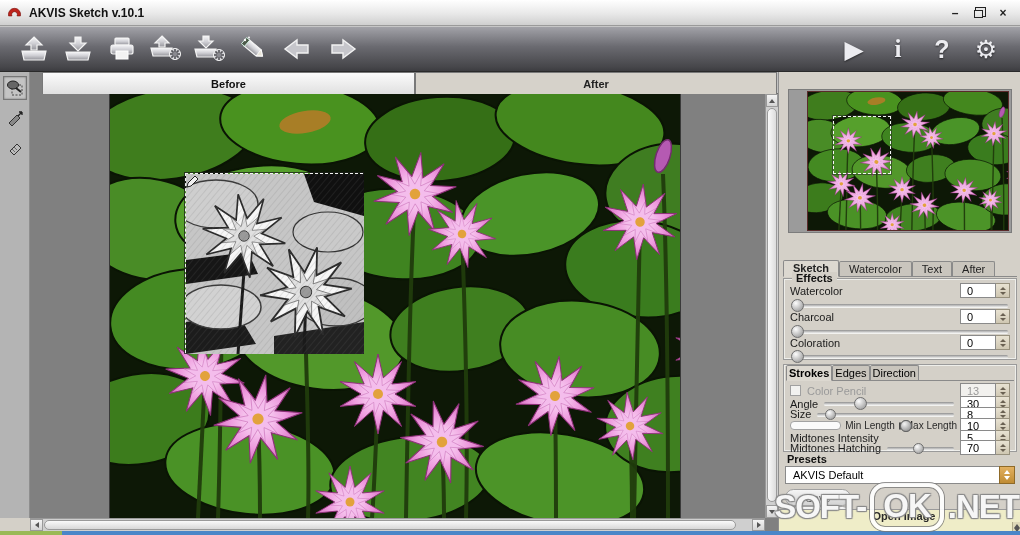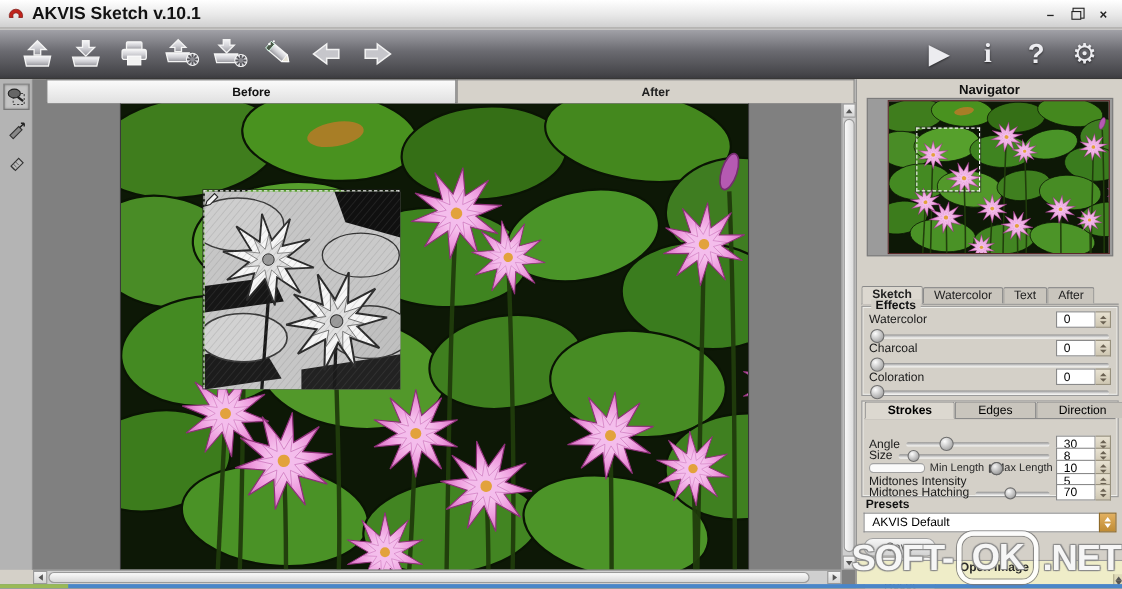--- a/index.html
+++ b/index.html
@@ -4,21 +4,21 @@
 <style>
   * { margin:0; padding:0; box-sizing:border-box; }
   html,body { width:1020px; height:535px; overflow:hidden; }
   body { font-family:"Liberation Sans","DejaVu Sans",sans-serif; font-size:11px; background:#d4d0c8; position:relative; }
   #app { position:absolute; inset:0; width:1020px; height:535px; background:#d4d0c8; outline:1px solid #777; overflow:hidden; }
 
   
   .titlebar { position:absolute; left:0; top:0; width:1020px; height:26px;
     background:linear-gradient(#ffffff,#e8e8e8 55%,#cfcfcf); border-bottom:1px solid #9a9a9a;
     display:flex; align-items:center; padding:0 6px; }
-  .title-text { font-weight:bold; font-size:16px; color:#111; margin-left:6px; }
+  .title-text { font-weight:bold; font-size:12px; color:#111; margin-left:6px; }
   .wm-controls { margin-left:auto; display:flex; align-items:center; gap:10px; padding-right:4px; color:#333; }
   .wmbtn { width:14px; height:14px; display:flex; align-items:center; justify-content:center;
     font-size:12px; font-weight:bold; cursor:default; color:#222; }
   .restore-glyph { width:9px; height:8px; border:1px solid #222; box-shadow:2px -2px 0 -0px #e8e8e8, 2px -2px 0 1px #222; margin-top:2px; margin-right:2px;}
 
   
   .toolbar { position:absolute; left:0; top:26px; width:1020px; height:46px;
     background:linear-gradient(#a2a2a8,#6a6a70 45%,#47474b 90%,#3c3c40);
     border-top:1px solid #c6c6c6; border-bottom:1px solid #2a2a2a; display:flex; align-items:center; padding:0 12px; }
   .tb-ico { width:44px; height:38px; display:flex; align-items:center; justify-content:center; cursor:pointer; }
@@ -98,21 +98,21 @@
 
   .hslider { position:absolute; left:6px; right:6px; height:13px; }
   .hslider .trk { position:absolute; left:2px; right:2px; top:5px; height:3px; background:linear-gradient(#8f8f8f,#ececec); border-radius:2px; box-shadow:0 1px 0 #f2f2f0; }
   .hslider .knob { position:absolute; top:0; width:13px; height:13px; border-radius:50%;
     background:radial-gradient(circle at 35% 30%,#fdfdfd,#b4b4b4 65%,#8d8d8d); border:1px solid #6f6f6f; cursor:pointer; }
 
   .cbx { width:11px; height:11px; border:1px solid #a0a0a0; background:#f2f2f0; margin-right:6px; cursor:pointer; }
   .grayed-label { color:#9a9a9a; }
 
   .mini-tabs { position:absolute; left:2px; top:0; right:2px; height:16px; display:flex; align-items:flex-end; border-bottom:1px solid #8a8a8a; }
-  .mtab { padding:1px 20px; border:1px solid #8a8a8a; border-bottom:none; border-radius:2px 2px 0 0; background:#c9c5bd; cursor:pointer; }
+  .mtab { padding:1px 2px; border:1px solid #8a8a8a; border-bottom:none; border-radius:2px 2px 0 0; background:#c9c5bd; cursor:pointer; }
   .mtab.active { background:#dcd8d0; font-weight:bold; margin-bottom:-1px; border-bottom:1px solid #dcd8d0; }
 
   .dark-range { position:relative; flex:1; height:8px; margin:0 4px; background:linear-gradient(#6e6e6e,#585858); border-radius:3px; border:1px solid #4a4a4a; }
   .dark-range .knob { position:absolute; top:-3px; width:12px; height:12px; border-radius:50%;
     background:radial-gradient(circle at 35% 30%,#f4f4f4,#a8a8a8 65%,#828282); border:1px solid #666; cursor:pointer; }
   .pillw { width:62px; height:9px; background:#fafafa; border:1px solid #a2a2a2; border-radius:4px; }
   .tinylab { font-size:10px; color:#2a2a2a; white-space:nowrap; }
 
   .presets-title { position:absolute; left:8px; top:381px; font-weight:bold; color:#111; }
   .preset-combo { position:absolute; left:6px; top:394px; width:230px; height:18px; display:flex; cursor:pointer; }
@@ -403,21 +403,20 @@
           <span class="tri left"></span>
         </div>
       <div class="sc-thumb" style="left:14px;top:1px;width:692px;height:10px;"></div>
       <div class="sc-btn" style="right:0;top:0;width:13px;height:12px;">
           <span class="tri right"></span>
         </div>
     </div>
   </div>
 
   <div class="rpanel">
-    <div class="nav-title">Navigator</div>
     <div class="nav-thumbwrap">
       <div class="nav-img">
         <svg width="200" height="138" viewBox="0 0 570 424" preserveAspectRatio="none">
           <use href="#pond-scene" xlink:href="#pond-scene"></use>
         </svg>
       </div>
       <div class="nav-rect"></div>
     </div>
 
 
@@ -472,20 +471,31 @@
           <div class="trk"></div>
           <div class="knob" style="left:1px;"></div>
         </div>
     </div>
 
     <div class="gbox" style="top:292px;height:88px;">
       <div class="mini-tabs">
         <div class="mtab active">Strokes</div>
         <div class="mtab">Edges</div>
         <div class="mtab">Direction</div>
+      </div>
+      <div class="prow" style="top:18px;">
+        <span class="cbx"></span>
+        <span class="plabel grayed-label">Color Pencil</span>
+        <span class="spin grayed">
+            <span class="sv">13</span>
+            <span class="sb">
+              <span class="tri up"></span>
+              <span class="tri down"></span>
+            </span>
+          </span>
       </div>
       <div class="prow" style="top:31px;">
         <span class="plabel">Angle</span>
         <div class="hslider" style="position:relative;flex:1;left:0;right:0;margin:0 4px;">
             <div class="trk"></div>
             <div class="knob" style="left:24%;"></div>
           </div>
         <span class="spin">
             <span class="sv">30</span>
             <span class="sb">

